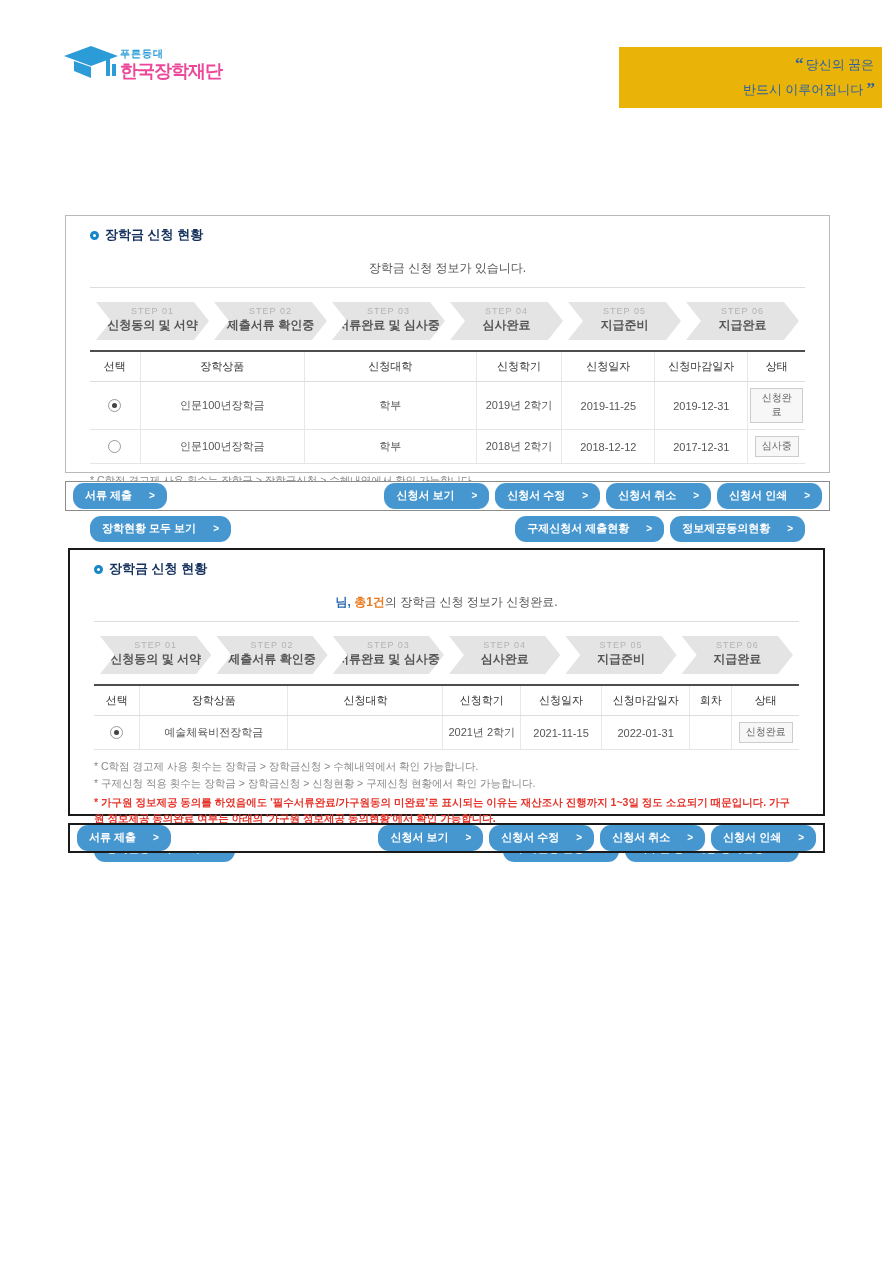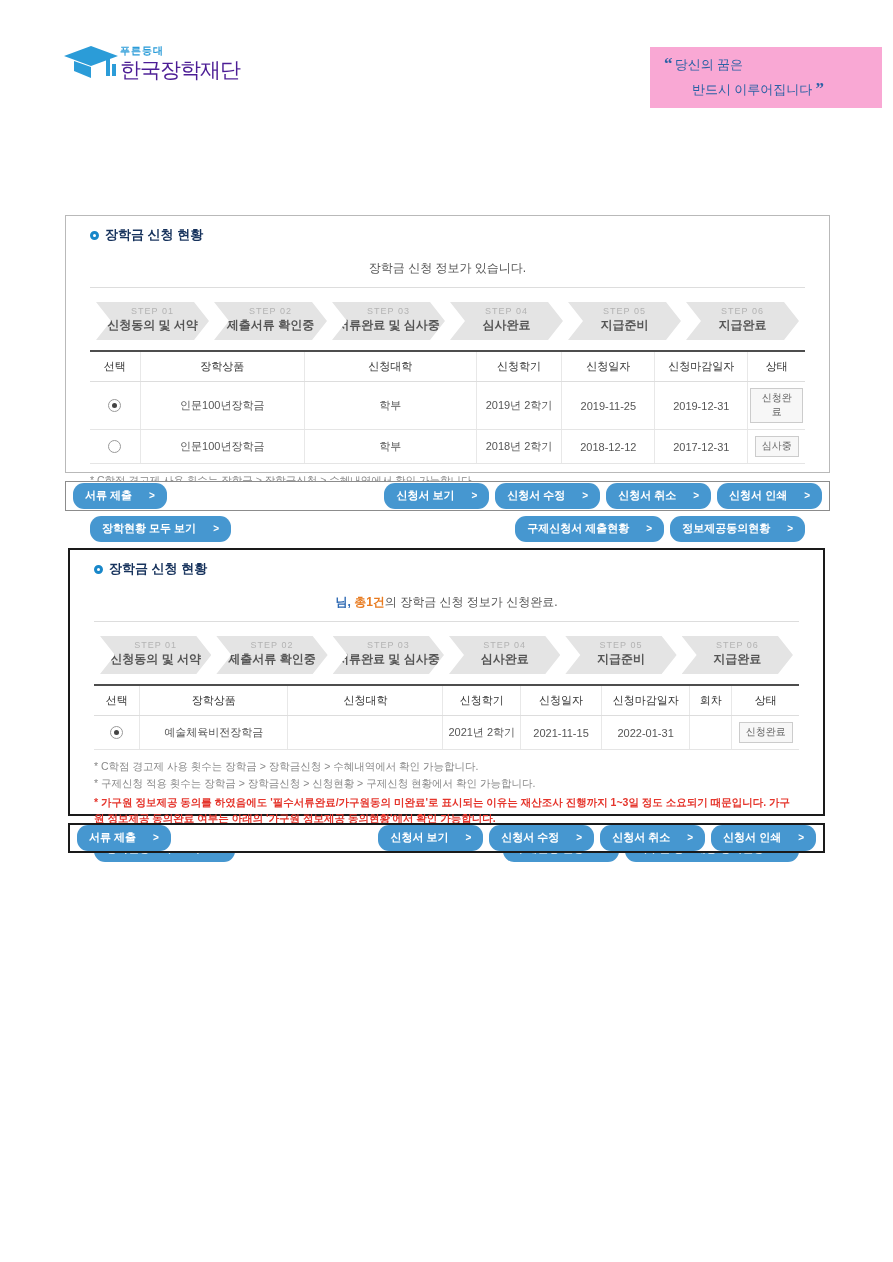--- a/index.html
+++ b/index.html
@@ -4,22 +4,22 @@
 <style>
   * { margin:0; padding:0; box-sizing:border-box; }
   html,body { width:893px; height:1262px; background:#fff; font-family:"Liberation Sans", sans-serif; position:relative; }
 
   
   .site-header { position:absolute; top:30px; left:0; width:893px; height:80px; }
   .logo { position:absolute; left:62px; top:10px; display:flex; align-items:flex-end; }
   .logo-cap { width:58px; height:44px; }
   .logo-text { display:flex; flex-direction:column; line-height:1; padding-bottom:4px; }
   .logo-tagline { font-size:10px; font-weight:bold; color:#2b9cd8; letter-spacing:1px; margin-bottom:3px; }
-  .logo-name { font-size:21px; font-weight:normal; color:#4c1d95; letter-spacing:-1px; }
-  .quote { position:absolute; right:11px; top:17px; width:232px; background:#f9a8d4; padding:5px 8px 7px 14px; color:#2a61a5; font-family:"Liberation Serif", serif; font-size:13px; line-height:1.45; }
+  .logo-name { font-size:18px; font-weight:bold; color:#ec4899; letter-spacing:-1px; }
+  .quote { position:absolute; right:11px; top:17px; width:263px; background:#eab308; padding:5px 8px 7px 14px; color:#2a61a5; font-family:"Liberation Serif", serif; font-size:13px; line-height:1.45;text-align:right; }
   .quote .qmark { font-size:17px; font-weight:bold; letter-spacing:-1px; }
   .quote .l2 { padding-left:28px; }
 
   
   .panel { position:absolute; background:#fff; padding:10px 24px; }
   #panel1 { left:65px; top:215px; width:765px; height:258px; border:1px solid #b9b9b9; }
   #panel2 { left:68px; top:548px; width:757px; height:268px; border:2px solid #1a1a1a; }
 
   .panel-title { display:flex; align-items:center; gap:6px; font-size:13px; font-weight:bold; color:#16325c; }
   .bullet { width:9px; height:9px; border:3px solid #1887c9; border-radius:50%; background:#fff; flex:0 0 auto; }

